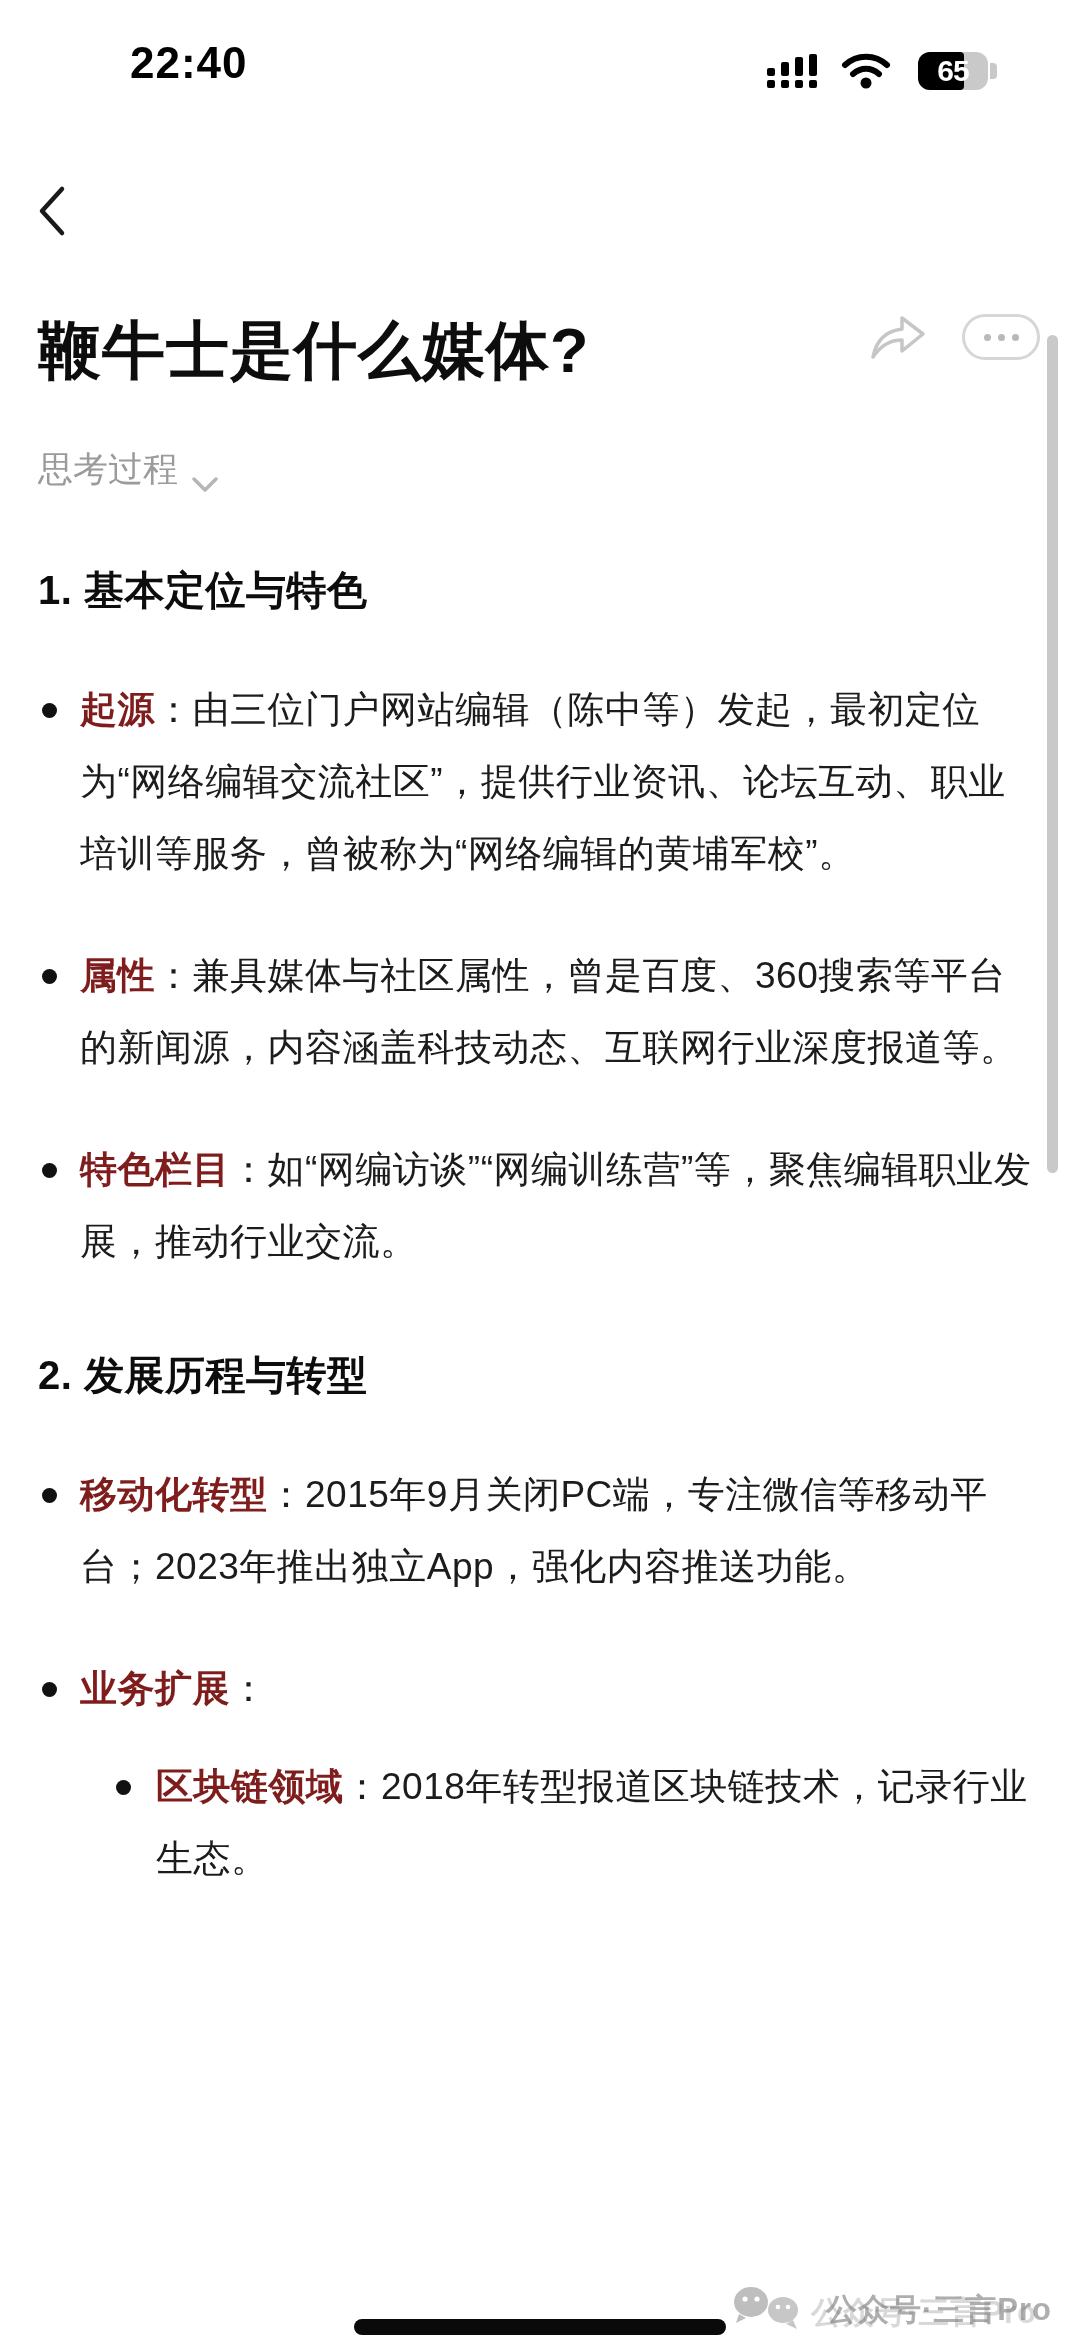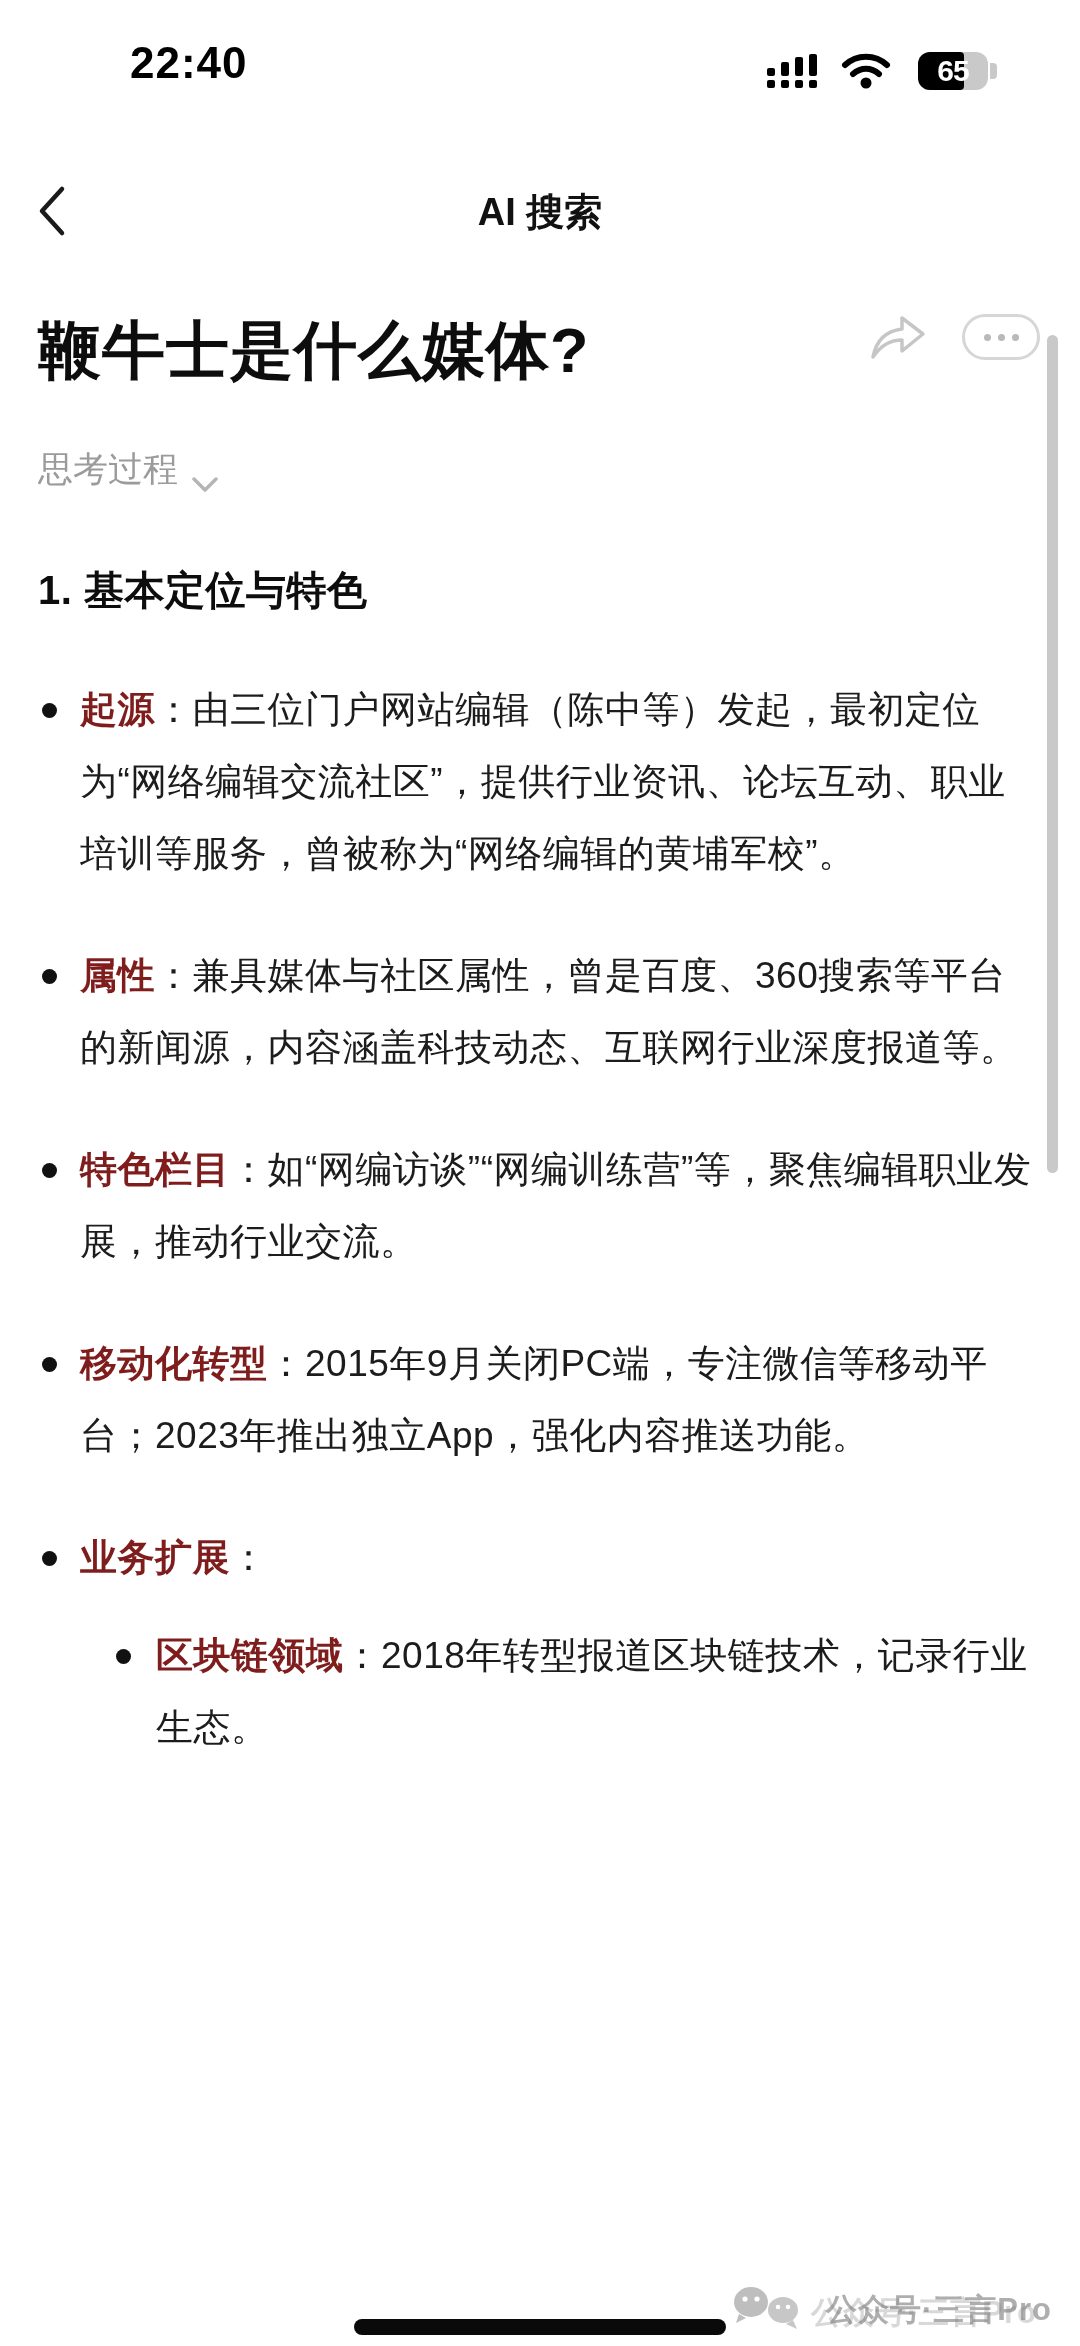--- a/index.html
+++ b/index.html
@@ -95,21 +95,20 @@
       </span>
     </div>
   </div>
 
   <div class="nav-bar">
     <div class="back-btn">
       <svg class="icon" width="34" height="56" viewBox="0 0 34 56">
         <polyline points="28,6 8,28 28,50" fill="none" stroke="#1a1a1a" stroke-width="4.5" stroke-linecap="round" stroke-linejoin="round"></polyline>
       </svg>
     </div>
-    <div class="nav-title">AI 搜索</div>
   </div>
 
   <div class="content">
 
     <div class="question-row">
       <div class="question-title">鞭牛士是什么媒体?</div>
       <div class="q-actions">
         <span>
           <svg class="icon" width="62" height="54" viewBox="0 0 62 54">
             <path d="M36 8 L36 19 C 20 21 10 31 7 47 C 15 35 25 30 36 30 L36 41 L57 24 Z" fill="none" stroke="#c6c6c6" stroke-width="3.5" stroke-linejoin="round" stroke-linecap="round"></path>
@@ -139,20 +138,21 @@
     </div>
     <div class="li">
       <span class="dot"></span>
       <b>属性</b><span>：兼具媒体与社区属性，曾是百度、360搜索等平台的新闻源，内容涵盖科技动态、互联网行业深度报道等。</span>
     </div>
     <div class="li">
       <span class="dot"></span>
       <b>特色栏目</b><span>：如“网编访谈”“网编训练营”等，聚焦编辑职业发展，推动行业交流。</span>
     </div>
 
+    <h2 class="sec">2. 发展历程与转型</h2>
 
     <div class="li">
       <span class="dot"></span>
       <b>移动化转型</b><span>：2015年9月关闭PC端，专注微信等移动平台；2023年推出独立App，强化内容推送功能。</span>
     </div>
     <div class="li">
       <span class="dot"></span>
       <b>业务扩展</b><span>：</span>
       <div class="sub-list">
         <div class="sub-li">

